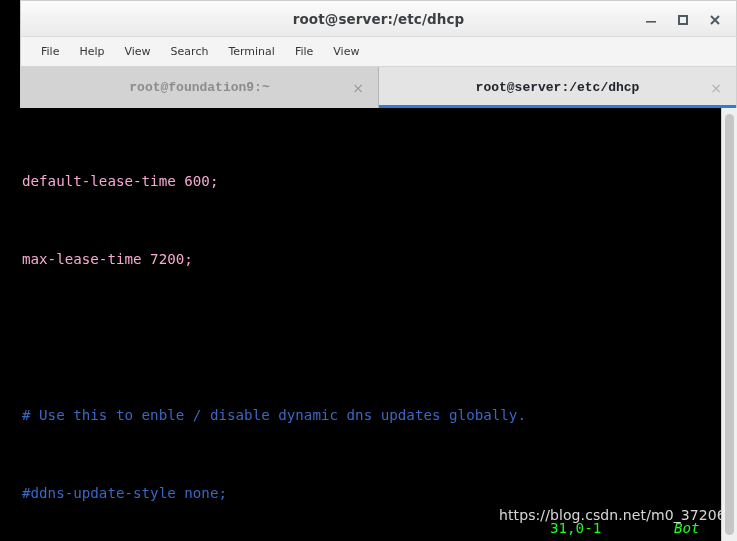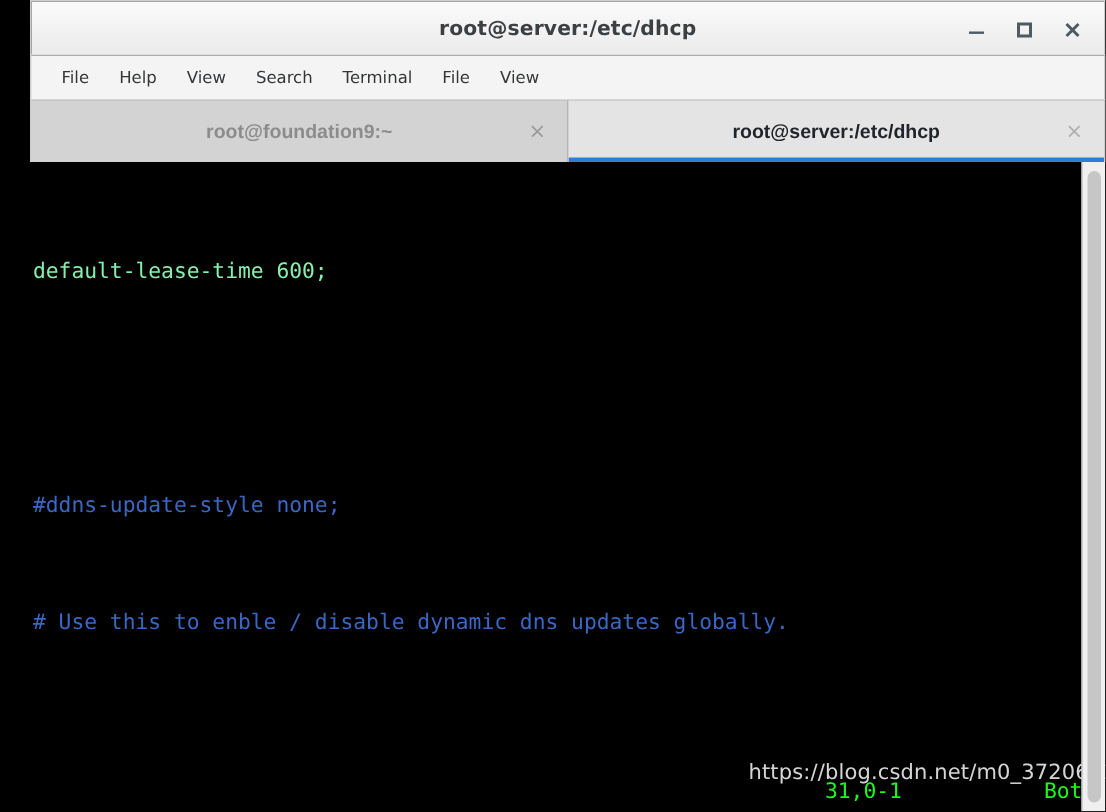--- a/index.html
+++ b/index.html
@@ -119,21 +119,21 @@
   .tab.active::after {
     content: "";
     position: absolute;
     left: 0;
     right: 0;
     bottom: 0;
     height: 3px;
     background: #2d7fd4;
   }
   .tab-label {
-    font-family: Liberation Sans, sans-serif;
+    font-family: Liberation Mono, monospace;
     font-size: 13px;
     font-weight: bold;
     white-space: nowrap;
     user-select: none;
   }
   .tab.inactive .tab-label { color: #8c8c8c; }
   .tab.active .tab-label { color: #21252b; }
   .tab-close {
     position: absolute;
     right: 14px;
@@ -162,21 +162,21 @@
     background: #000000;
     padding: 8px 0 0 2px;
     box-sizing: border-box;
     font-family: "DejaVu Sans Mono", monospace;
     font-size: 14.2px;
     line-height: 26px;
     white-space: pre;
     overflow: hidden;
   }
   .line { height: 26px; }
-  .c-green   { color: #86efac; }
+  .c-green   { color: #f9a8d4; }
   .c-comment { color: #3a66c4; }
   .c-blank   { color: transparent; }
   
   .statusline {
     position: absolute;
     left: 0;
     right: 16px;
     bottom: 0;
     height: 26px;
     font-family: "DejaVu Sans Mono", monospace;
@@ -185,22 +185,23 @@
     color: #1cfb1c;
     white-space: pre;
   }
   .status-pos {
     position: absolute;
     left: 530px;
     top: 0;
   }
   .status-loc {
     position: absolute;
-    left: 676px;
-    top: 0;
+    left: 654px;
+    top: 0;
+    font-style: italic;
   }
   
   .watermark {
     position: absolute;
     left: 479px;
     bottom: 18px;
     font-family: "DejaVu Sans", sans-serif;
     font-size: 14px;
     color: #e8e8e8;
     opacity: 0.92;
@@ -273,23 +274,24 @@
     <div class="tab active">
       <span class="tab-label">root@server:/etc/dhcp</span>
       <span class="tab-close">×</span>
     </div>
   </div>
 
   <div class="term-wrap">
 
     <div class="term">
       <div class="line c-green">default-lease-time 600;</div>
+      <div class="line c-green">max-lease-time 7200;</div>
       <div class="line c-blank"></div>
+      <div class="line c-comment"># Use this to enble / disable dynamic dns updates globally.</div>
       <div class="line c-comment">#ddns-update-style none;</div>
-      <div class="line c-comment"># Use this to enble / disable dynamic dns updates globally.</div>
       
       
       
       
       
       
       
       
       
       

